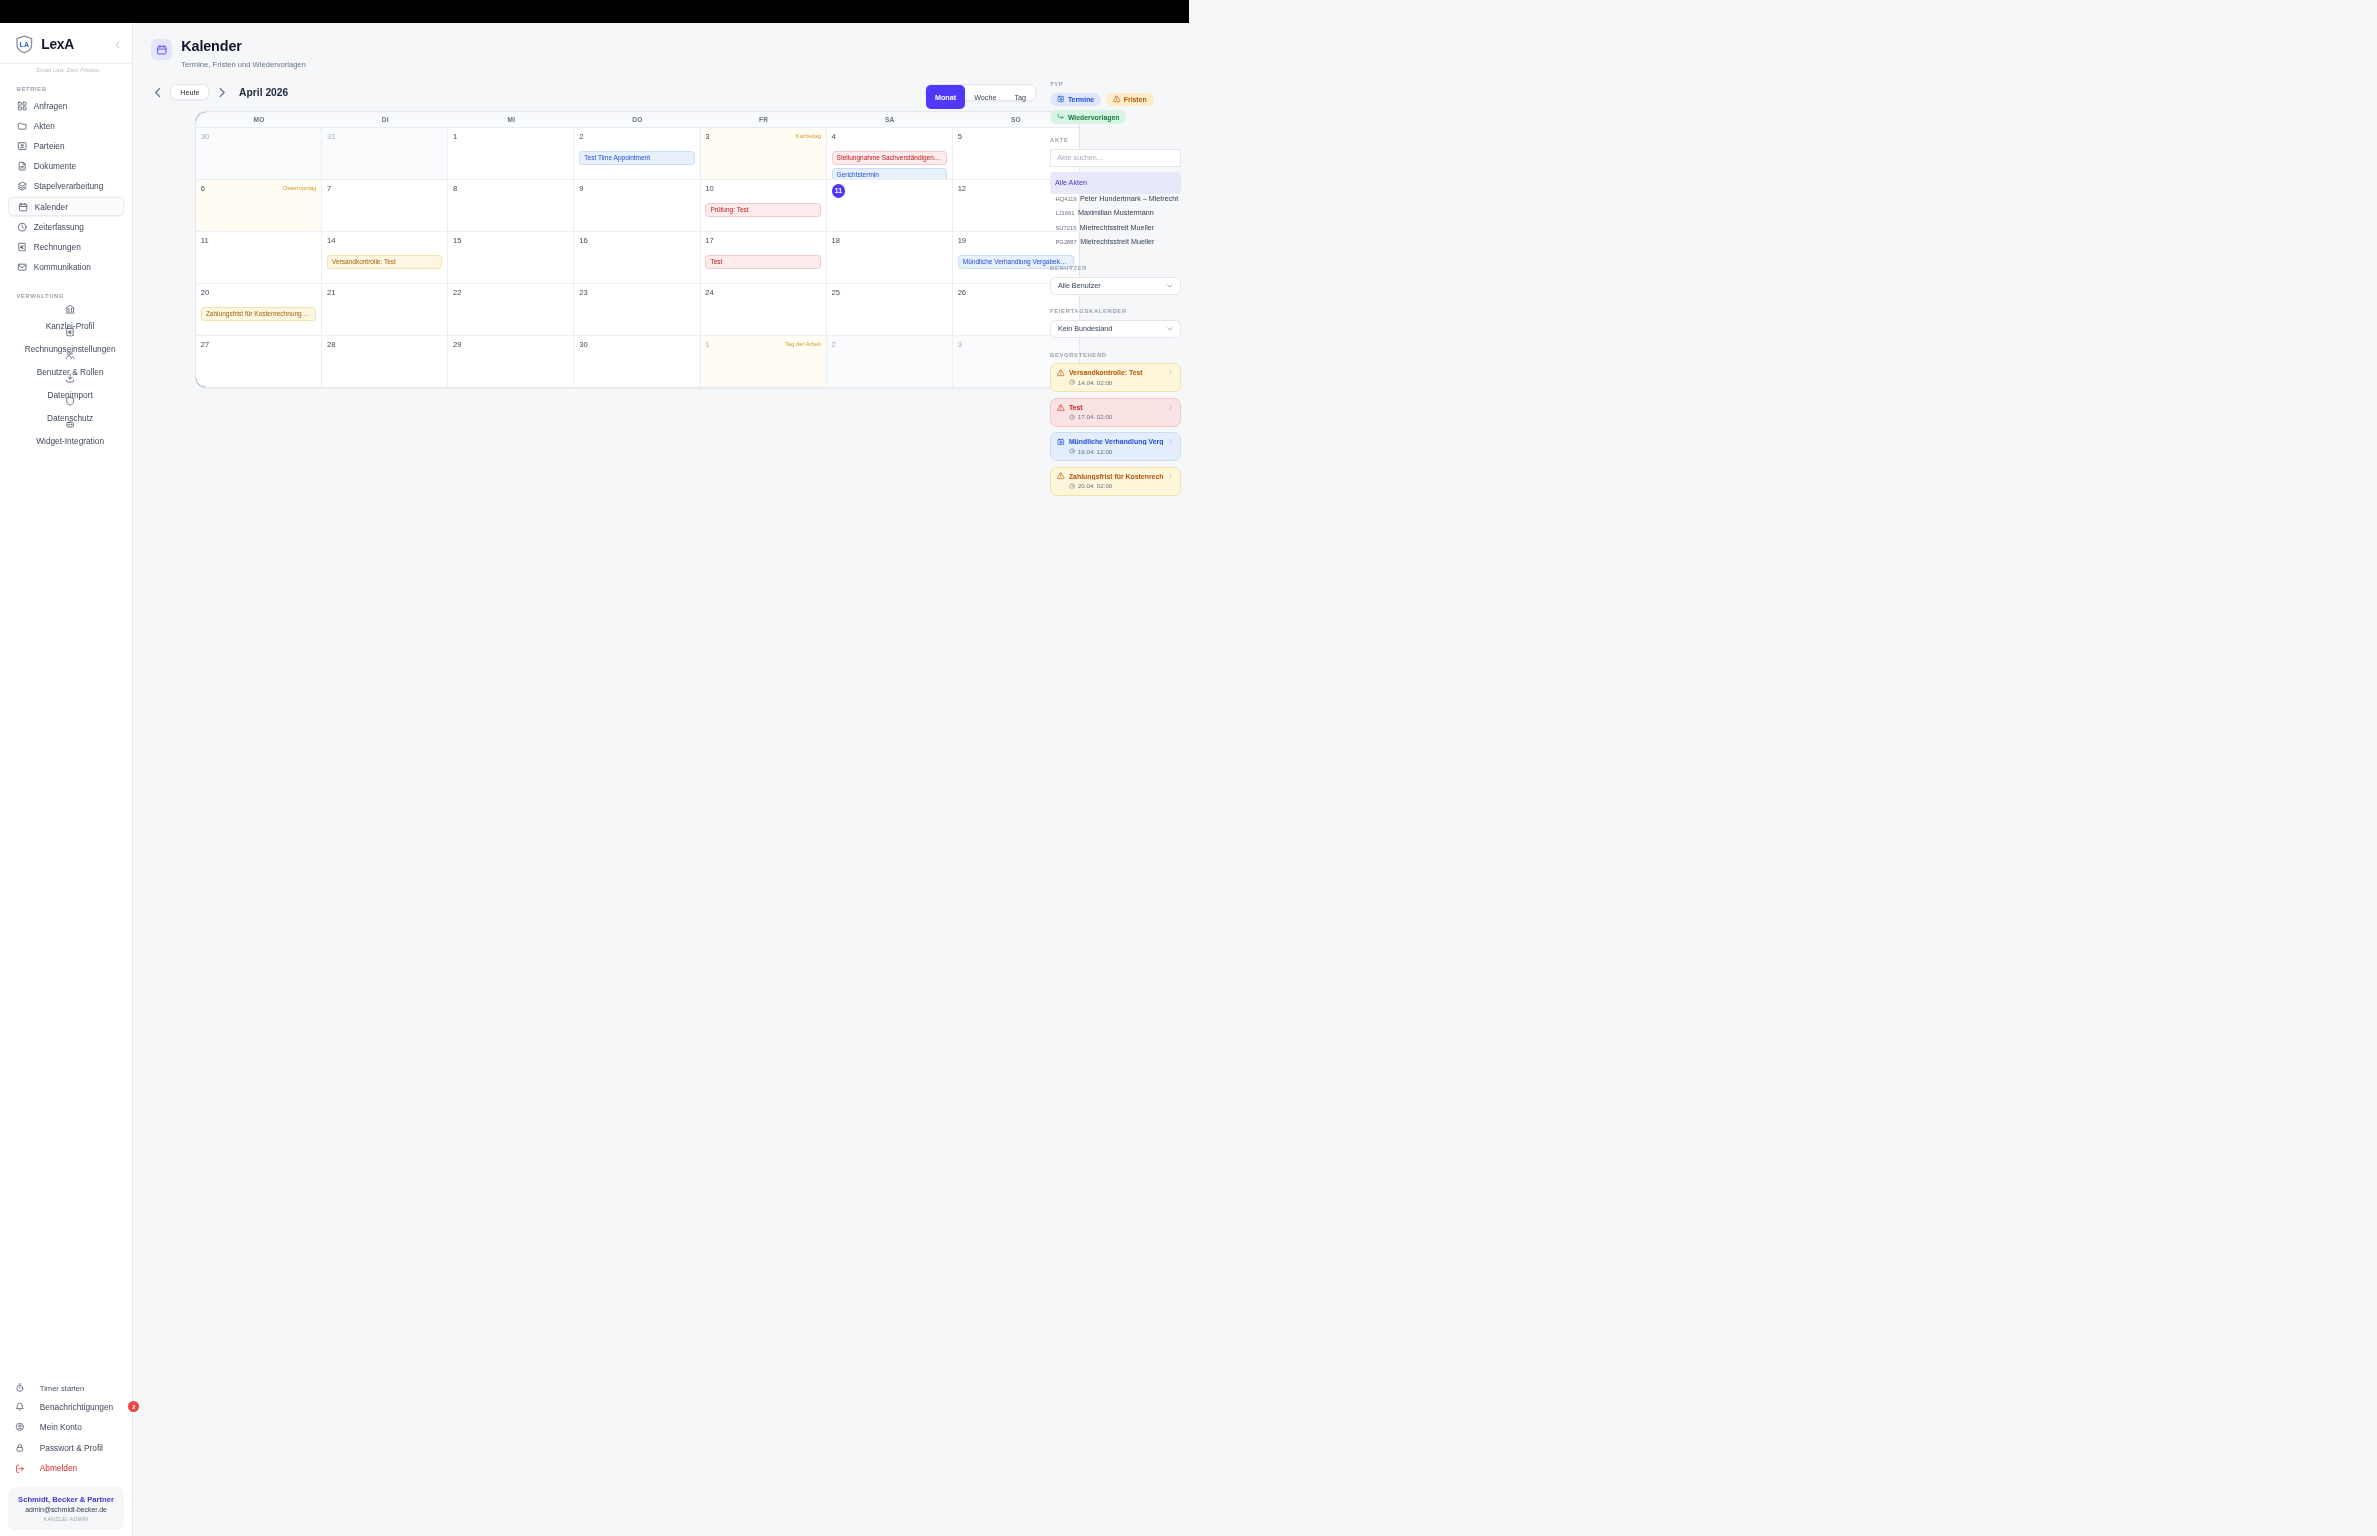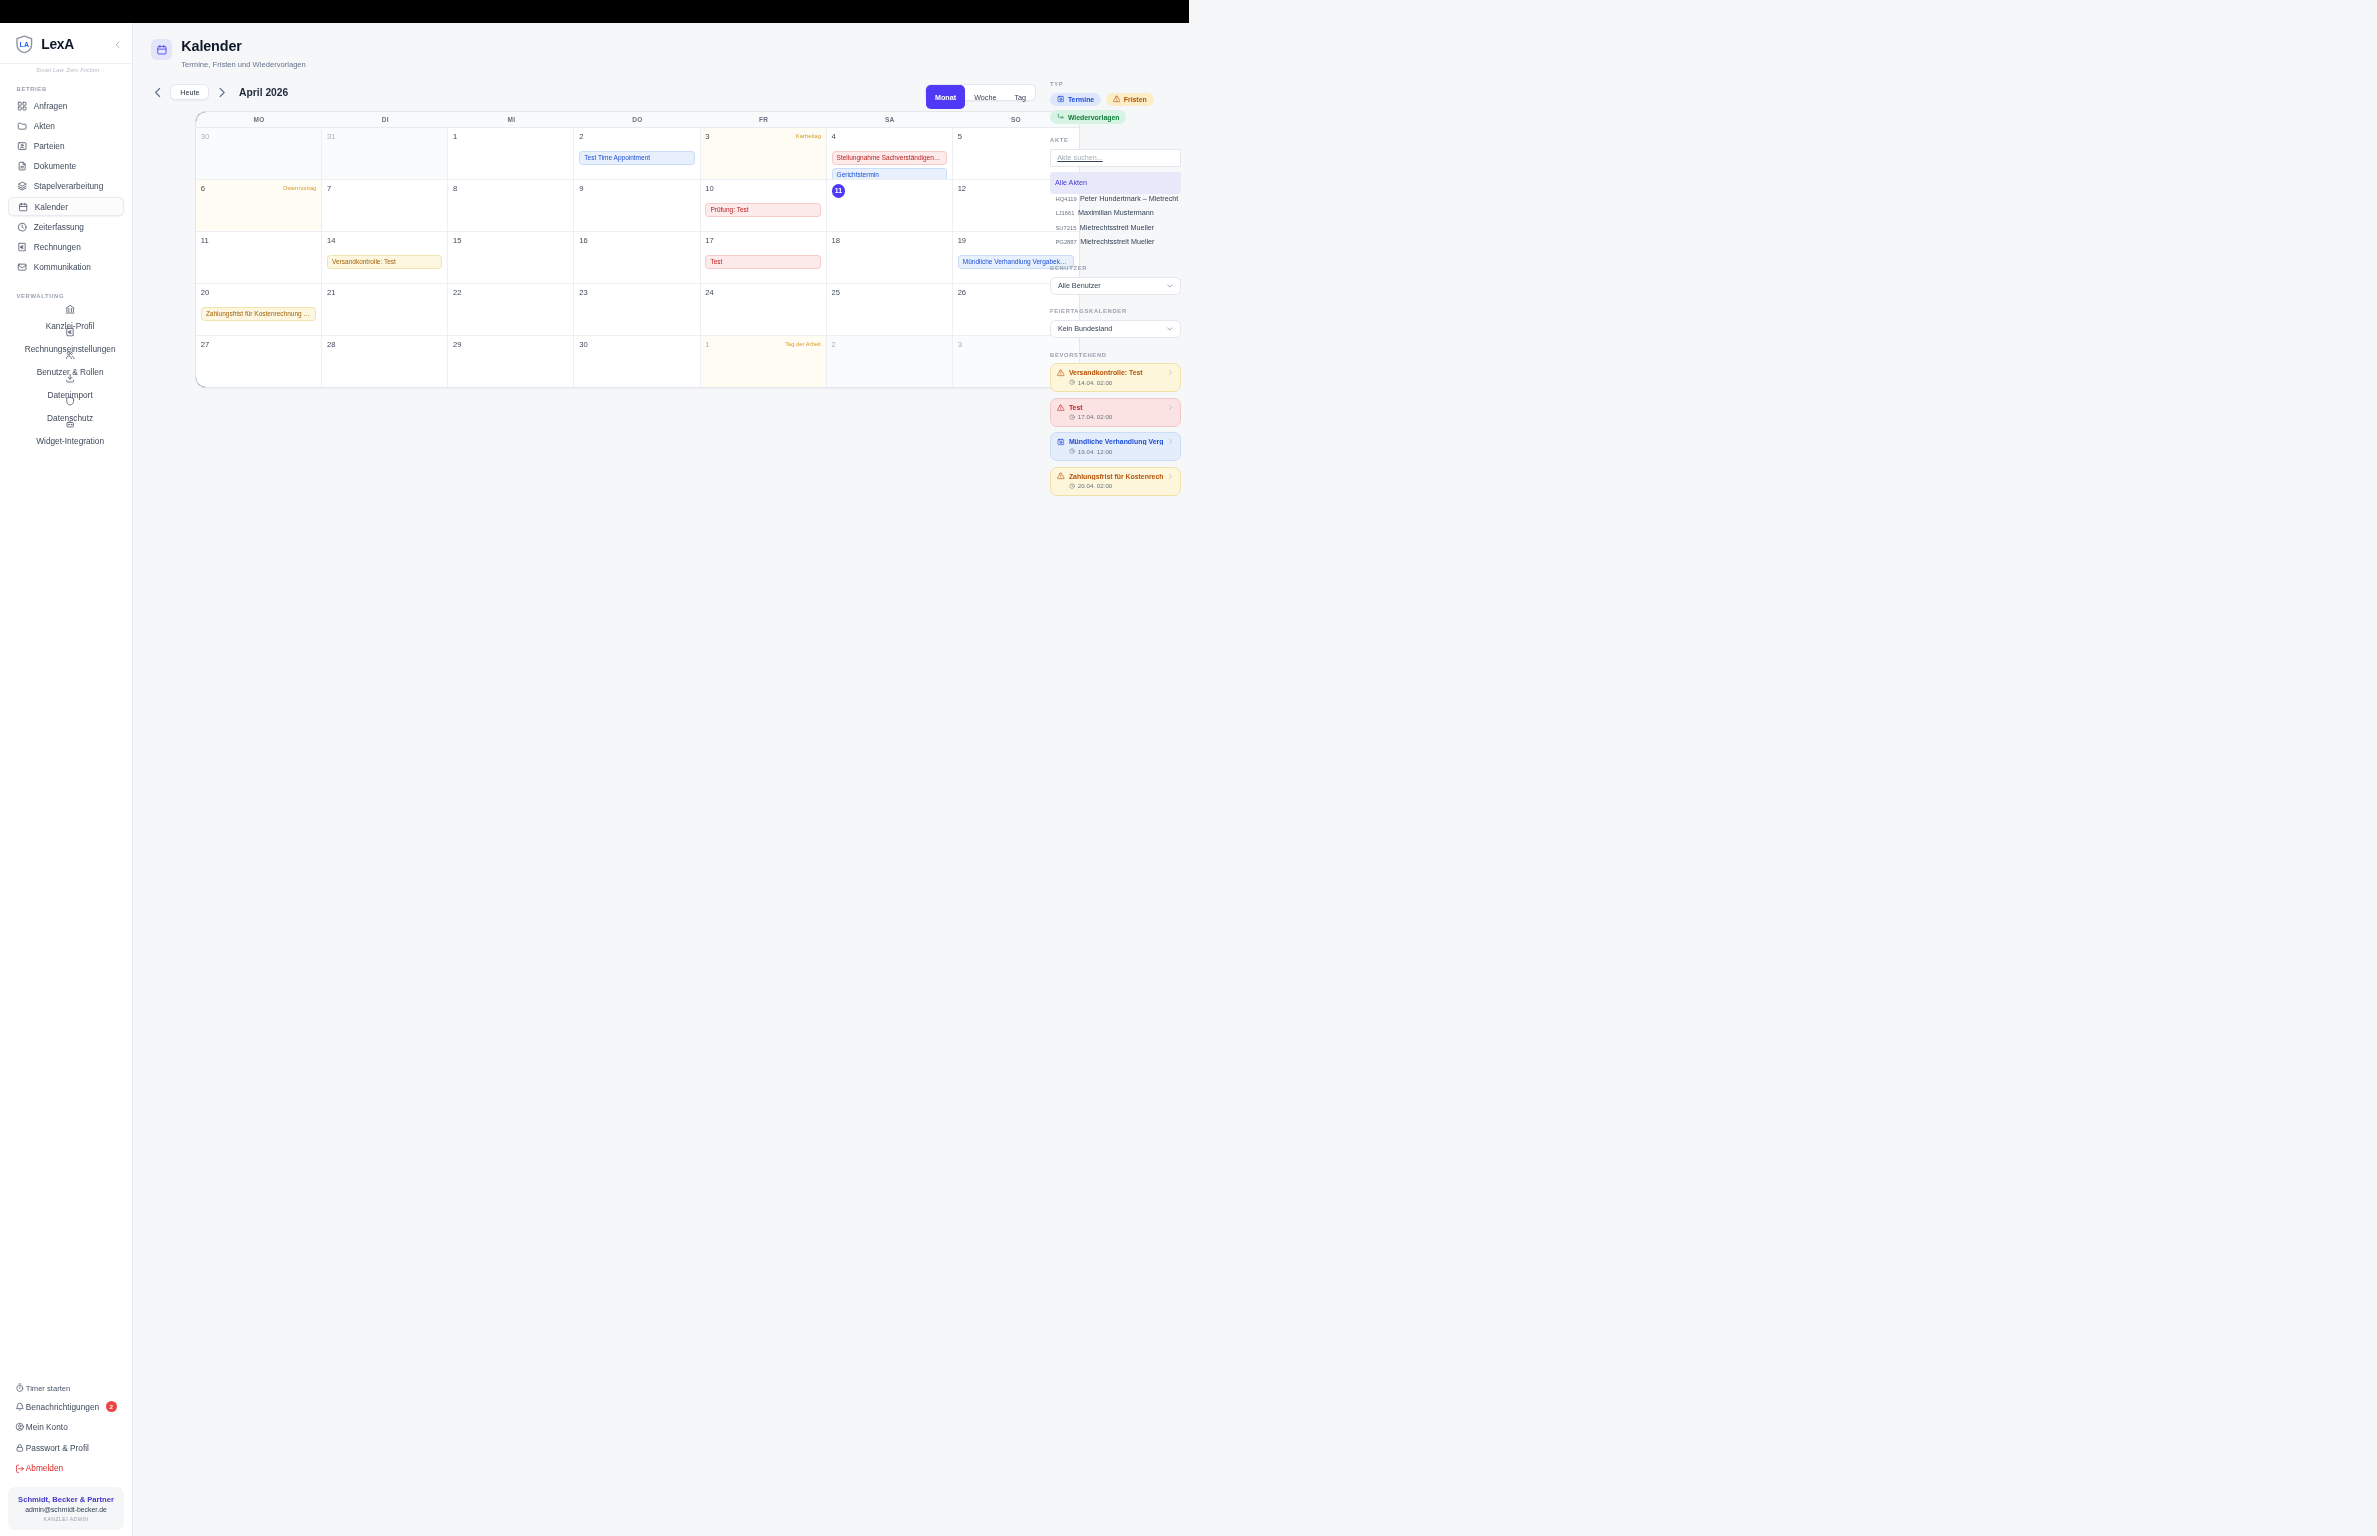--- a/index.html
+++ b/index.html
@@ -29,21 +29,21 @@
   .tagline{margin:3.4px 0 0 36px;font-size:5.8px;font-style:italic;color:#b7bdc7;}
   .sec-label{margin:12.4px 0 4.8px 16.5px;font-size:5.8px;font-weight:700;color:var(--faint);letter-spacing:.12em;}
   .sec-verw .sec-label{margin-top:16.5px;}
   .nav-item{height:20px;display:flex;align-items:center;gap:6.9px;padding:0 8.3px 0 16.5px;
     font-size:8.3px;color:var(--text);cursor:pointer;}
   .sec-verw .nav-item{height:23px;flex-direction:column;}
   .nav-ic{width:10.3px;height:10.3px;color:#556070;flex:0 0 auto;}
   .nav-item.active{margin:0.7px 7.6px;padding:0 0 0 9px;height:19px;background:#fcfcfd;
     border:0.7px solid #e8eaef;border-radius:5.5px;box-shadow:0 0.7px 1.4px rgba(16,24,40,.06);}
   .side-footer{position:absolute;left:0;right:0;bottom:6.2px;padding:0 8.3px;}
-  .foot-item{height:20.6px;display:flex;align-items:center;gap:1px;padding:0 6.9px;
+  .foot-item{height:20.6px;display:flex;align-items:center;gap:15px;padding:0 6.9px;
     font-size:8.3px;color:var(--text);cursor:pointer;}
   .foot-item .nav-ic{width:9.6px;height:9.6px;}
   .foot-item.muted{height:16.5px;font-size:7.6px;color:#475569;}
   .foot-item.danger{color:#dc2626;}
   .foot-item.danger .nav-ic{color:#dc2626;}
   .badge{margin-left:auto;min-width:11px;height:11px;padding:0 2.8px;border-radius:687px;
     background:#ef4444;color:#fff;font-size:6.2px;font-weight:700;display:grid;place-items:center;}
   .firm-card{margin-top:8.3px;background:#f5f6f8;border-radius:6.9px;padding:7.6px 4.1px;text-align:center;}
   .firm-name{font-size:7.6px;font-weight:700;color:#4338ca;}
   .firm-email{font-size:6.9px;color:#334155;margin-top:2.8px;}
@@ -100,21 +100,21 @@
   .rp-label{font-size:5.8px;font-weight:700;color:var(--faint);letter-spacing:.12em;}
   .chips{margin:5.5px 0 0;display:flex;flex-wrap:wrap;gap:4.8px;}
   .chip{display:inline-flex;align-items:center;gap:3.4px;padding:2.8px 6.9px;border-radius:687px;
     font-size:6.9px;font-weight:600;cursor:pointer;}
   .chip .ic{width:7.6px;height:7.6px;}
   .chip.blue{background:#dde6fb;color:#1d4ed8;}
   .chip.yellow{background:#fcedc6;color:#b45309;}
   .chip.green{background:#d7f3e3;color:#15803d;}
   .rp-akte-label{margin-top:13.8px;}
   .search{margin-top:5.5px;width:100%;height:18px;border:0.7px solid #e3e6ec;border-radius:1px;
-    background:#fff;padding:0 6.2px;font-size:7.2px;color:#334155;font-family:inherit;outline:none;text-decoration:underline;}
+    background:#fff;padding:0 6.2px;font-size:7.2px;color:#334155;font-family:inherit;outline:none;}
   .search::placeholder{color:#a5adba;}
   .akte-list{margin-top:4.8px;}
   .akte-all{height:22px;display:flex;align-items:center;padding:0 5px;background:#e7e9fb;
     border-radius:3.4px;color:#4338ca;font-size:7.2px;cursor:pointer;text-align:center;}
   .akte-item{height:14.4px;display:flex;align-items:baseline;gap:3.4px;padding:0 5.5px;
     font-size:7.2px;color:#334155;white-space:nowrap;overflow:hidden;cursor:pointer;}
   .akte-code{font-size:5.8px;color:#6b7280;flex:0 0 auto;}
   .rp-sec{margin-top:13.8px;}
   .selectbox{margin-top:5.5px;height:18px;border:0.7px solid #e3e6ec;border-radius:5.5px;background:#fff;
     display:flex;align-items:center;padding:0 6.9px;font-size:7.2px;color:#334155;cursor:pointer;}

